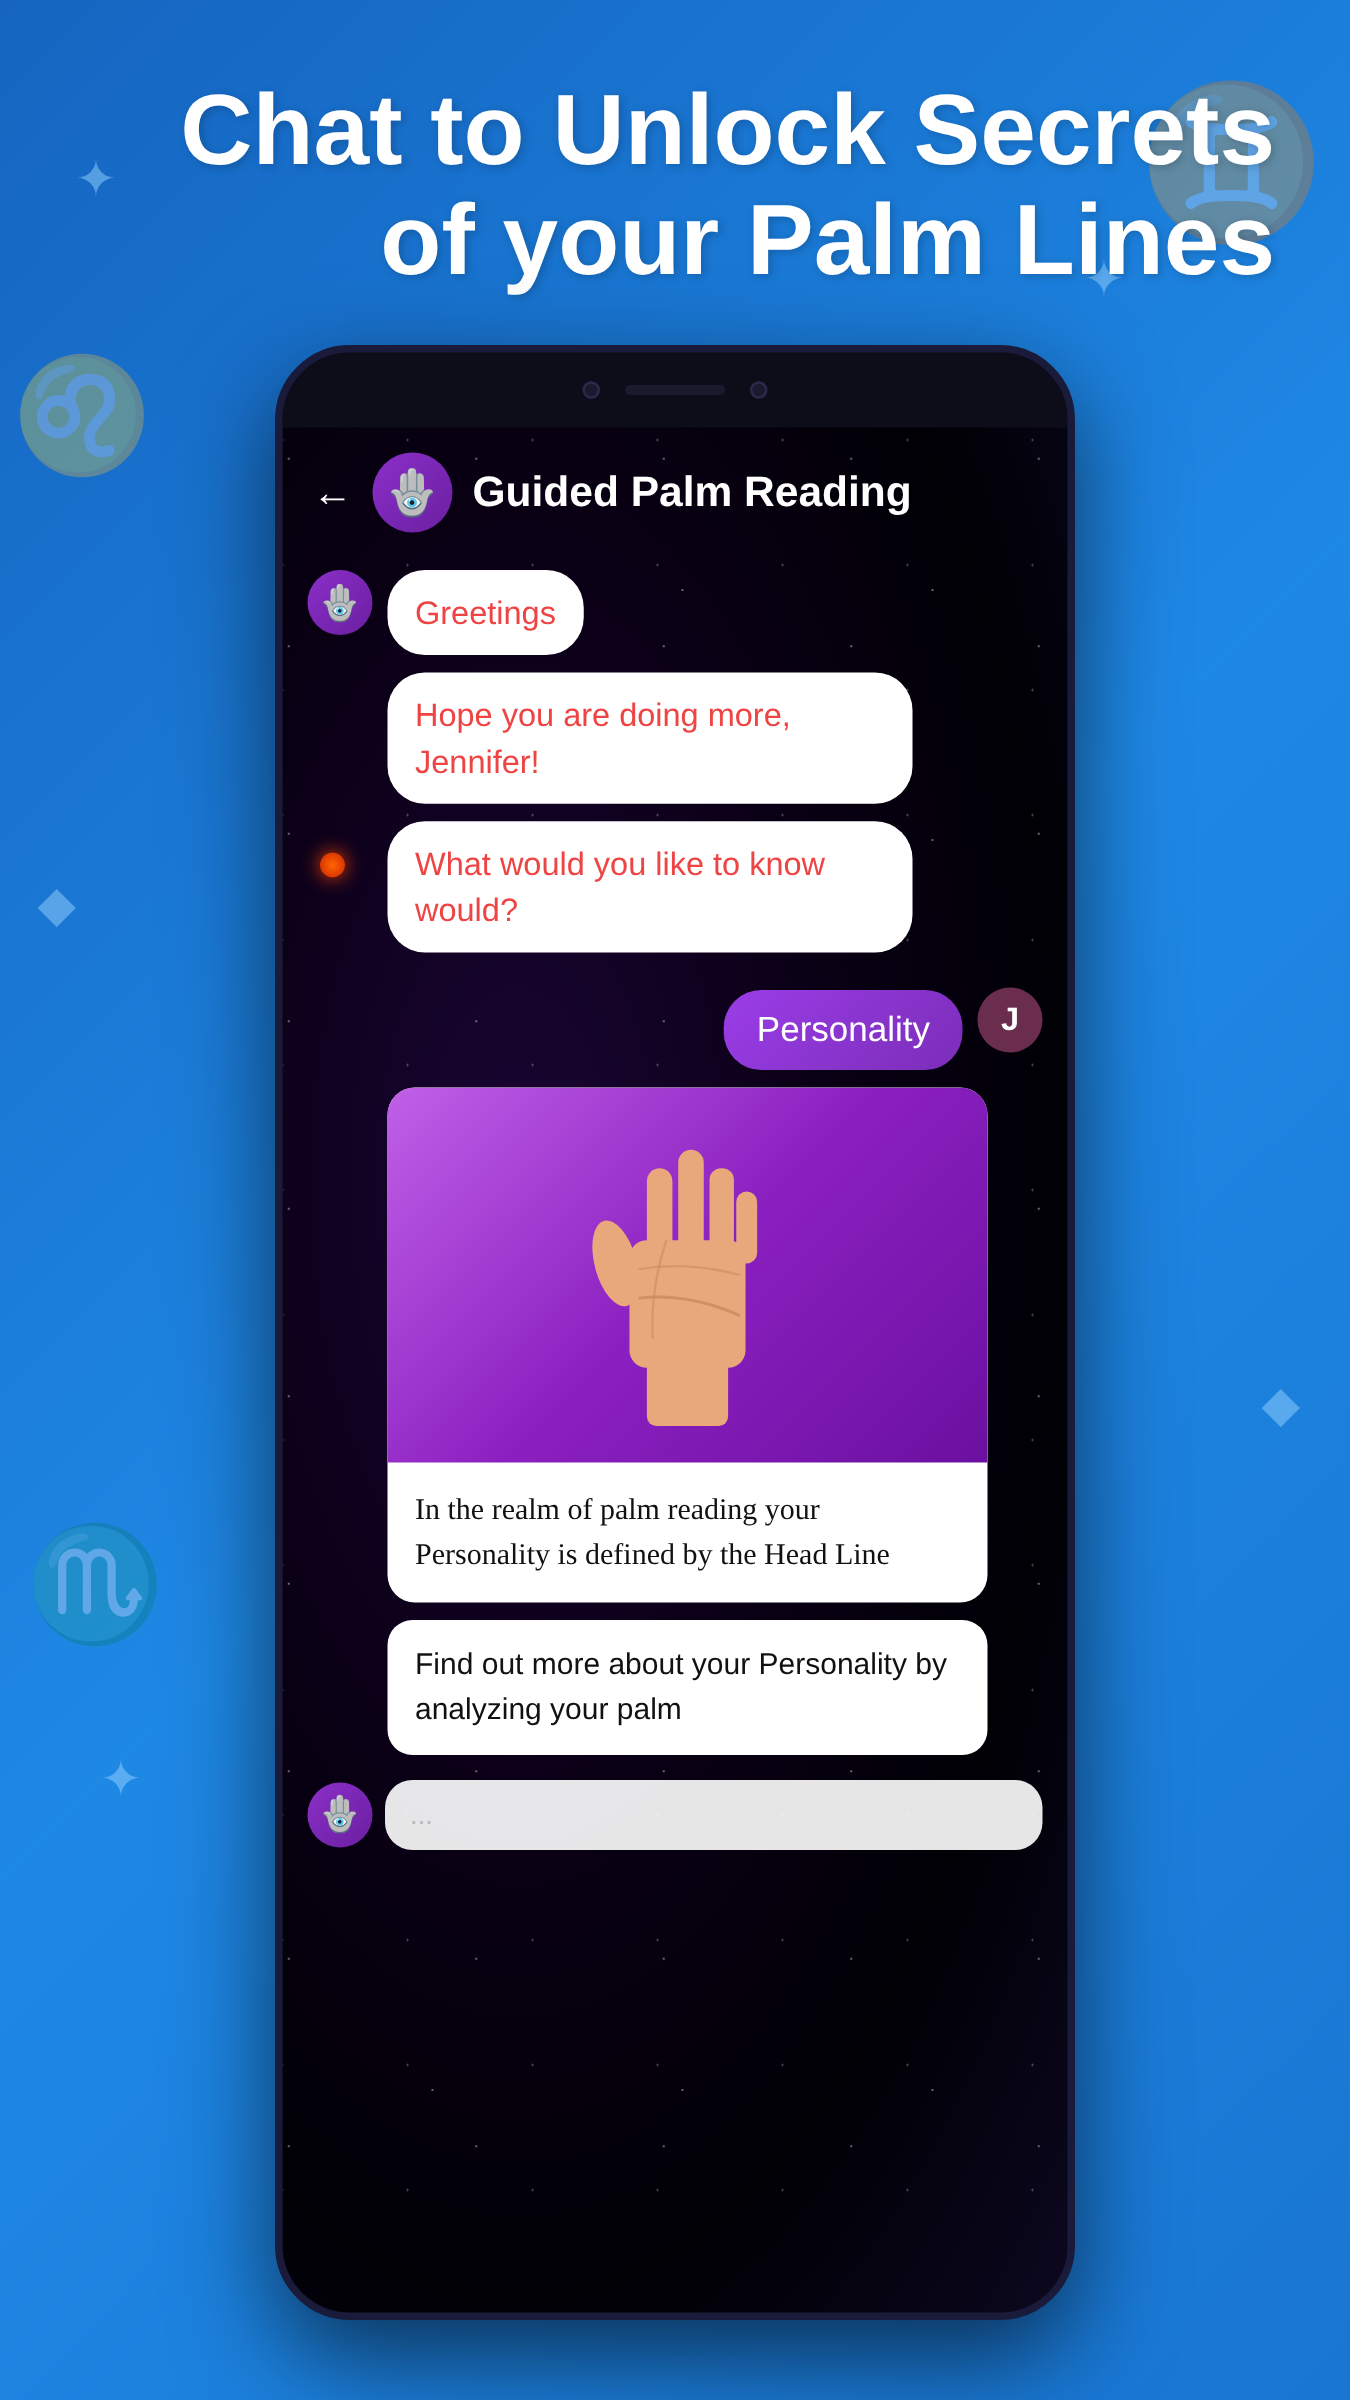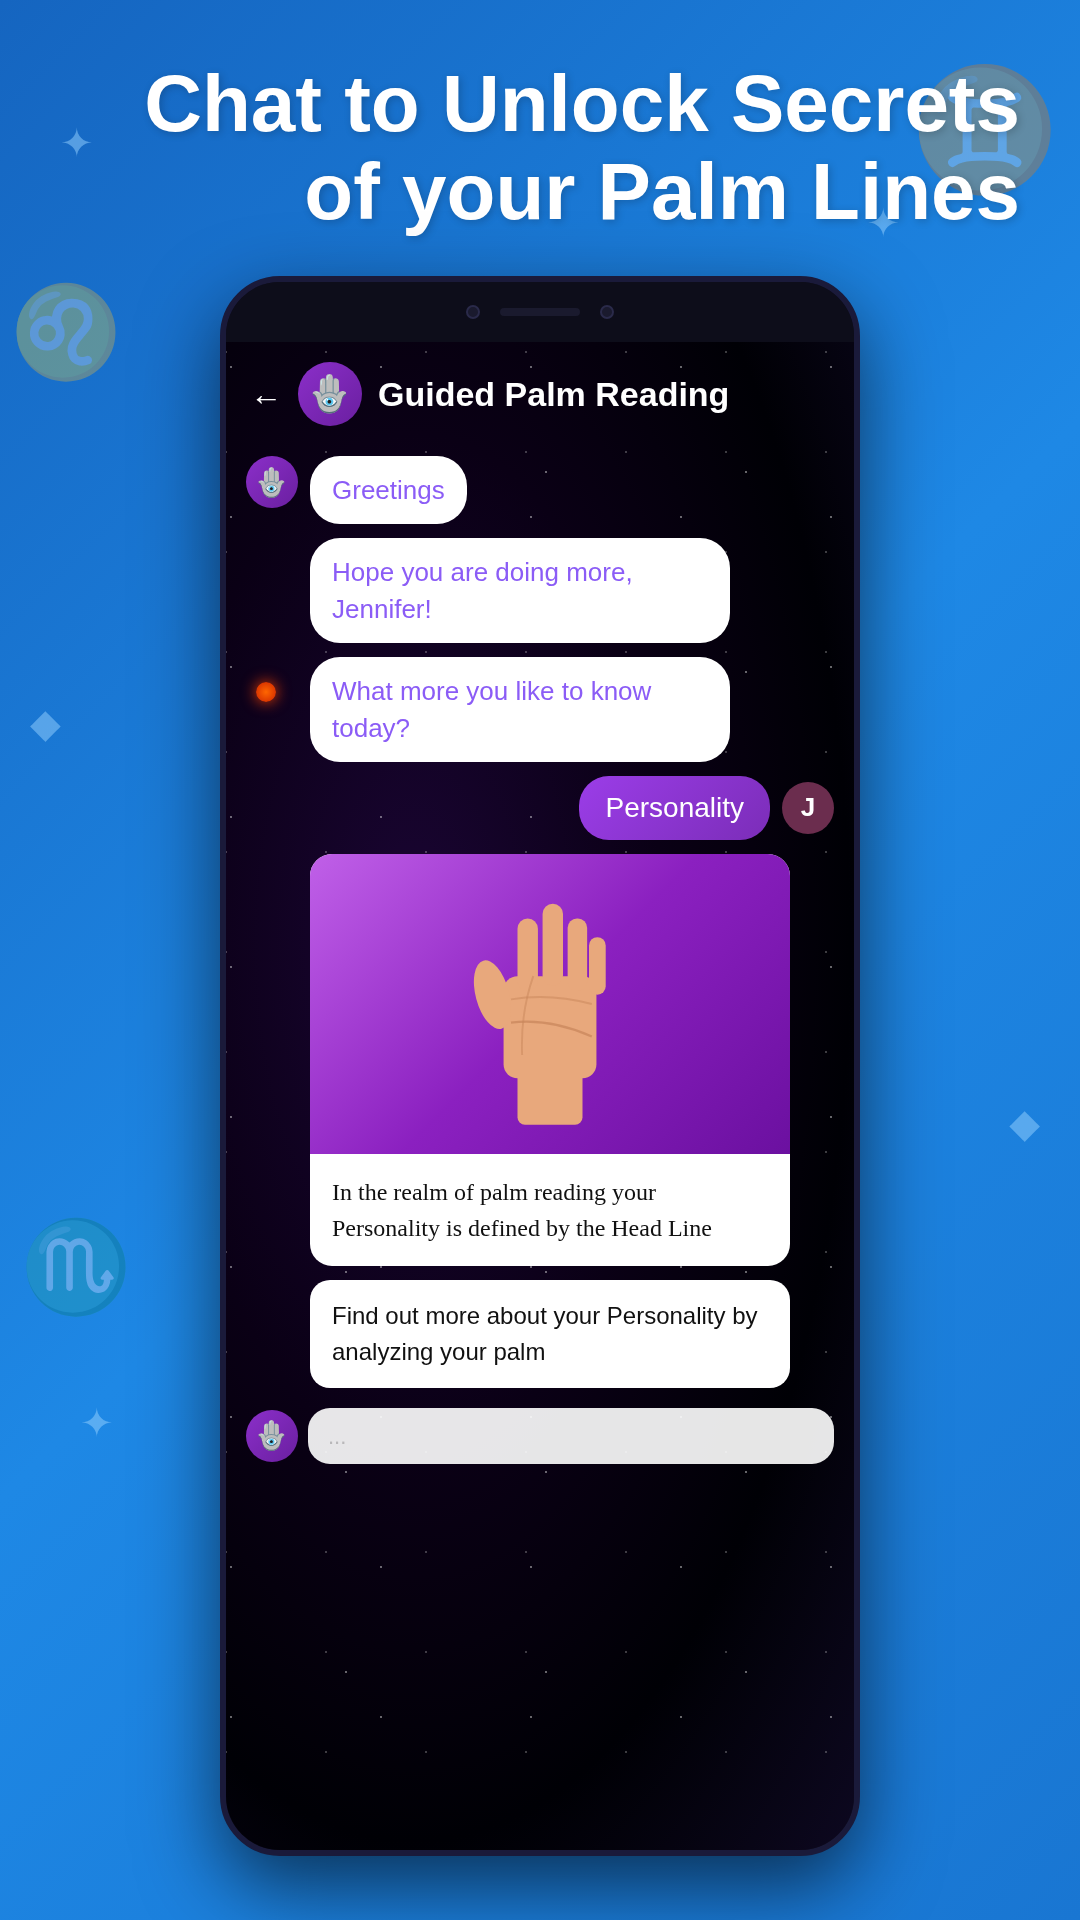--- a/index.html
+++ b/index.html
@@ -207,39 +207,40 @@
     .bot-avatar .hamsa-icon {
       font-size: 28px;
     }
 
     .bot-bubble {
       background: white;
       border-radius: 30px;
       padding: 16px 22px;
       max-width: 420px;
       font-size: 26px;
-      color: #8b5cf6;
+      color: #ef4444;
       line-height: 1.4;
     }
 
     
     .user-row {
       display: flex;
       align-items: center;
       justify-content: flex-end;
       gap: 12px;
     }
 
     .user-bubble {
       background: linear-gradient(135deg, #9b3de8, #7b2db8);
       border-radius: 30px;
       padding: 16px 26px;
       font-size: 28px;
       color: white;
       font-weight: 500;
+      margin-top: 16px;
     }
 
     .user-avatar {
       width: 52px;
       height: 52px;
       background: #6b2d4e;
       border-radius: 50%;
       display: flex;
       align-items: center;
       justify-content: center;
@@ -404,21 +405,21 @@
           <div class="bot-bubble">Greetings</div>
         </div>
 
         <div class="bot-row">
           <div style="width:52px; flex-shrink:0;"></div>
           <div class="bot-bubble">Hope you are doing more,  Jennifer!</div>
         </div>
 
         <div class="bot-row">
           <div style="width:52px; flex-shrink:0;"></div>
-          <div class="bot-bubble">What more you like to know today?</div>
+          <div class="bot-bubble">What would you like to know would?</div>
         </div>
 
         <div class="user-row">
           <div class="user-bubble">Personality</div>
           <div class="user-avatar">J</div>
         </div>
 
         <div class="palm-card">
           <div class="palm-image-area">
 

